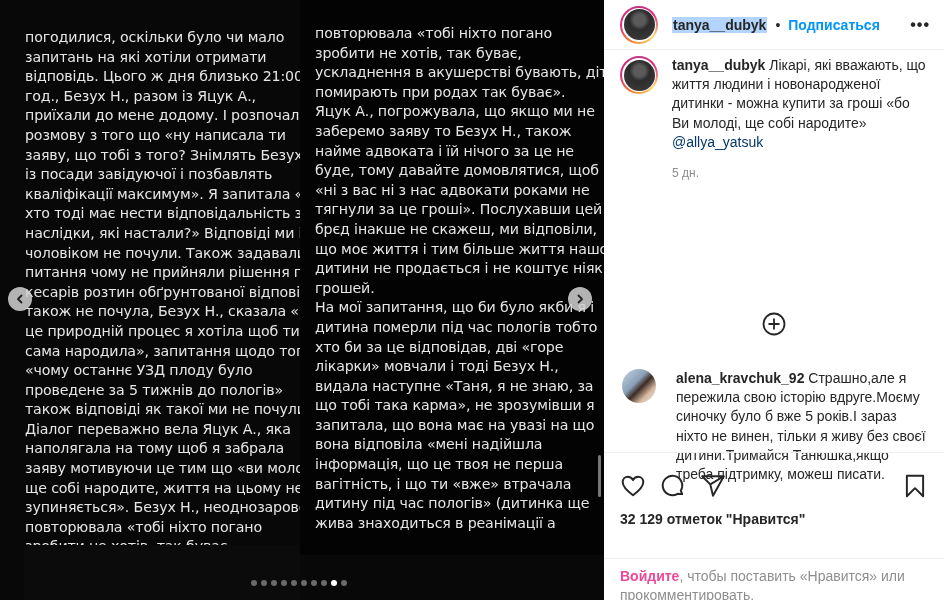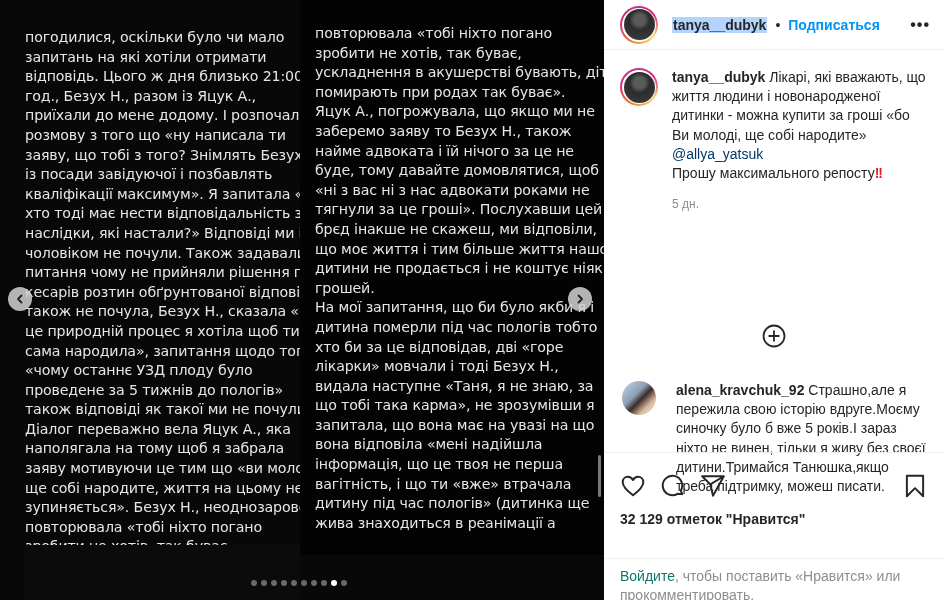--- a/index.html
+++ b/index.html
@@ -72,21 +72,21 @@
       background: radial-gradient(circle at 50% 35%, #5a5a5a 0 22%, #2c2c2c 40%, #404040 100%);
     }
     .username { font-weight: bold; font-size: 14px; color: #262626; }
     .header .username {
       margin-left: 14px; background: #b3d4fc; padding: 0 1px;
     }
     .sep { margin: 0 8px; font-size: 14px; color: #262626; }
     .follow { color: #0095f6; font-weight: bold; font-size: 14px; }
     .more { position: absolute; right: 14px; top: 16px; font-size: 16px; letter-spacing: 1px; color: #262626; font-weight: bold; }
 
-    .comments { position: absolute; top: 68px; left: 0; right: 0; height: 380px; }
+    .comments { position: absolute; top: 56px; left: 0; right: 0; height: 380px; }
     .comment { display: flex; padding: 0 16px; }
     .comment .body {
       margin-left: 14px; font-size: 14px; line-height: 19.2px; color: #262626; width: 262px;
     }
     .comment .body .mention { color: #00376b; display: block; }
     .comment .time { font-size: 12px; color: #8e8e8e; margin-top: 12px; }
     .bang { color: #ed1c24; font-weight: bold; letter-spacing: -1px; }
 
     .load-more {
       position: absolute; left: 158px; top: 256px; width: 24px; height: 24px;
@@ -104,21 +104,21 @@
     .icons { display: flex; align-items: center; padding: 12px 16px 0 16px; height: 54px; }
     .icons svg { width: 26px; height: 26px; }
     .icons .ic { margin-right: 14px; display: flex; }
     .icons .save { margin-left: auto; margin-right: 0; }
     .likes { padding: 0 16px; font-weight: bold; font-size: 14px; margin-top: 4px; color: #262626; }
     .ago { padding: 0 16px; font-size: 10px; color: #8e8e8e; letter-spacing: 0.3px; margin-top: 4px; }
     .login {
       position: absolute; top: 105px; left: 0; right: 0; border-top: 1px solid #efefef;
       padding: 8px 16px 0 16px; font-size: 14px; line-height: 19px; color: #8e8e8e;
     }
-    .login .link { color: #0f766e; font-weight: normal; }
+    .login .link { color: #ec4899; font-weight: bold; }
   </style>
 </head>
 <body>
 
 <div class="media">
   <div class="slide s1">
     <div class="text" id="text-left"><div>погодилися, оскільки було чи мало</div><div>запитань на які хотіли отримати</div><div>відповідь. Цього ж дня близько 21:00</div><div>год., Безух Н., разом із Яцук А.,</div><div>приїхали до мене додому. І розпочали</div><div>розмову з того що «ну написала ти</div><div>заяву, що тобі з того? Знімлять Безух Н.,</div><div>із посади завідуючої і позбавлять</div><div>кваліфікації максимум». Я запитала «а</div><div>хто тоді має нести відповідальність за</div><div>наслідки, які настали?» Відповіді ми із</div><div>чоловіком не почули. Також задавали</div><div>питання чому не прийняли рішення про</div><div>кесарів розтин обґрунтованої відповіді я</div><div>також не почула, Безух Н., сказала « бо</div><div>це природній процес я хотіла щоб ти</div><div>сама народила», запитання щодо того</div><div>«чому останнє УЗД плоду було</div><div>проведене за 5 тижнів до пологів»</div><div>також відповіді як такої ми не почули.</div><div>Діалог переважно вела Яцук А., яка</div><div>наполягала на тому щоб я забрала</div><div>заяву мотивуючи це тим що «ви молоді,</div><div>ще собі народите, життя на цьому не</div><div>зупиняється». Безух Н., неоднозарово</div><div>повторювала «тобі ніхто погано</div><div>зробити не хотів, так буває</div></div>
     <div class="bottom-block"></div>
   </div>
   <div class="slide s2">
@@ -172,23 +172,20 @@
         <div class="inner">
             <div class="img"></div>
           </div>
       </div>
       <div class="body">
         <div>
           <span class="username">tanya__dubyk</span>
           <span>Лікарі, які вважають, що життя людини і новонародженої дитинки - можна купити за гроші «бо Ви молоді, ще собі народите»</span>
         </div>
         <span class="mention">@allya_yatsuk</span>
-        <div>
-          <span>Прошу максимального репосту</span><span class="bang">!!</span>
-        </div>
         <div class="time">5 дн.</div>
       </div>
     </div>
 
     <div class="load-more">
       <svg viewBox="0 0 24 24" width="24" height="24">
         <circle cx="12" cy="12" r="10.5" stroke="#262626" stroke-width="1.8" fill="none"></circle>
         <path d="M12 6.5 V17.5 M6.5 12 H17.5" stroke="#262626" stroke-width="1.8"></path>
       </svg>
     </div>

